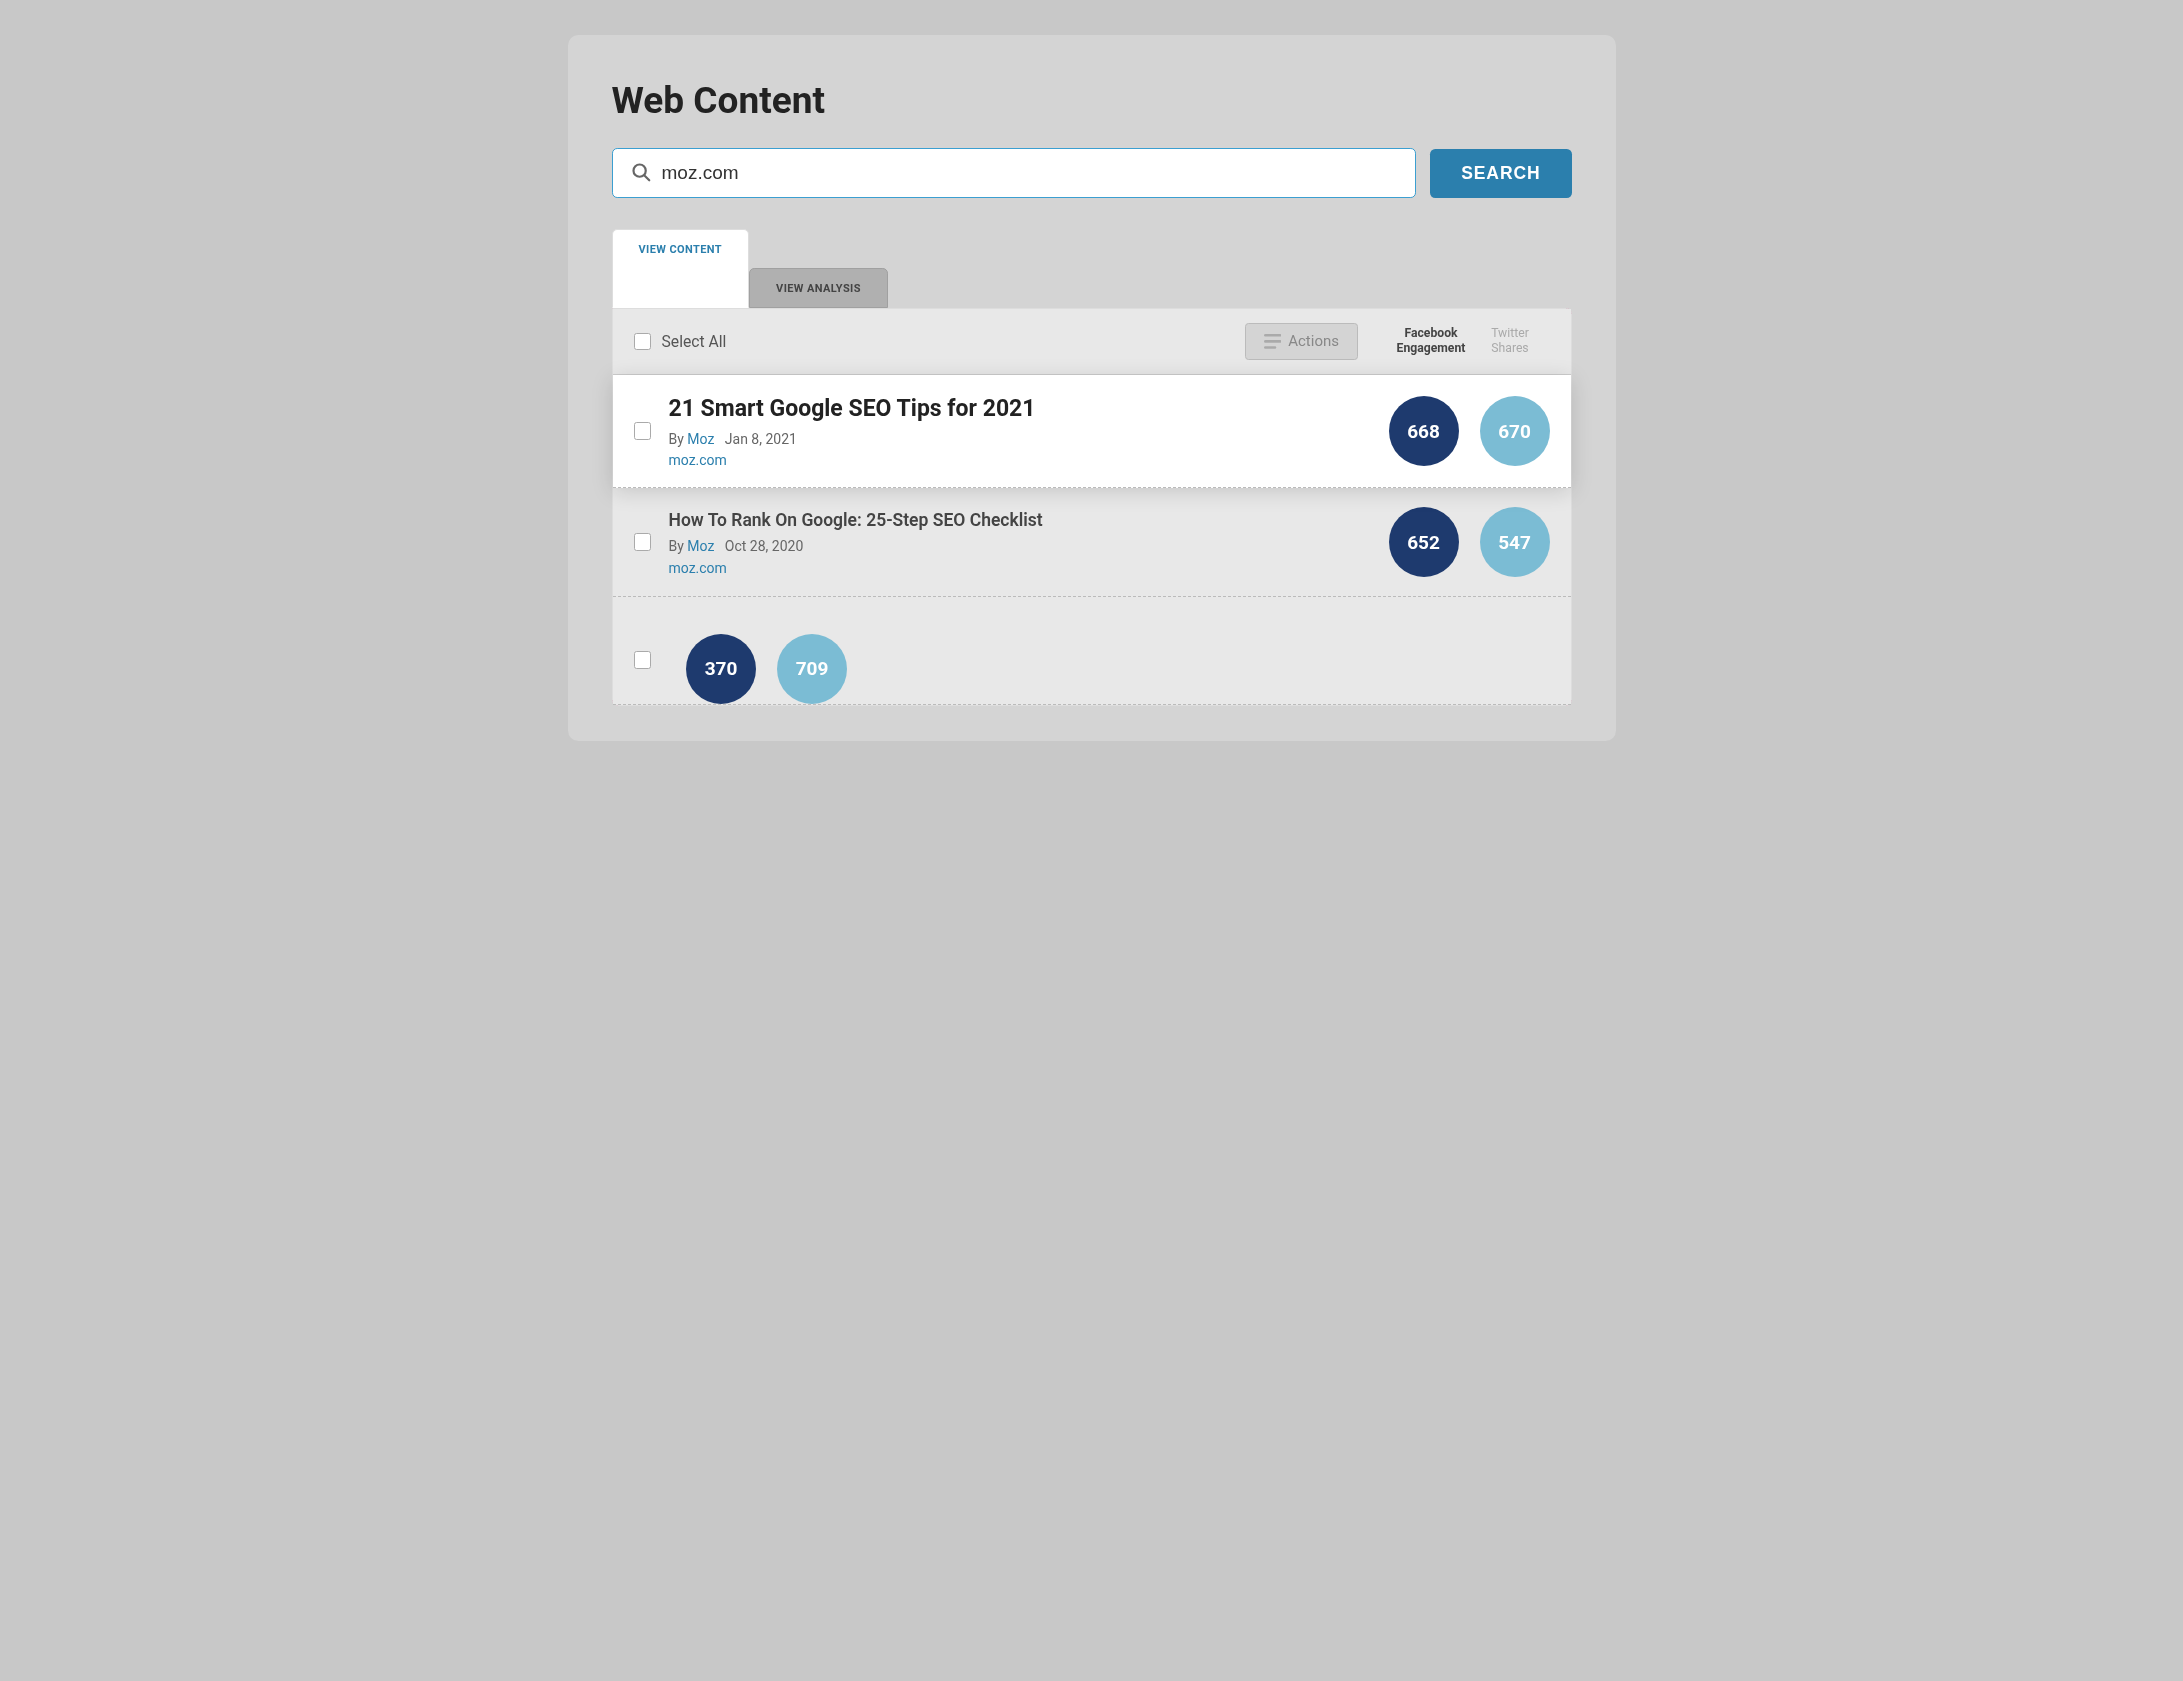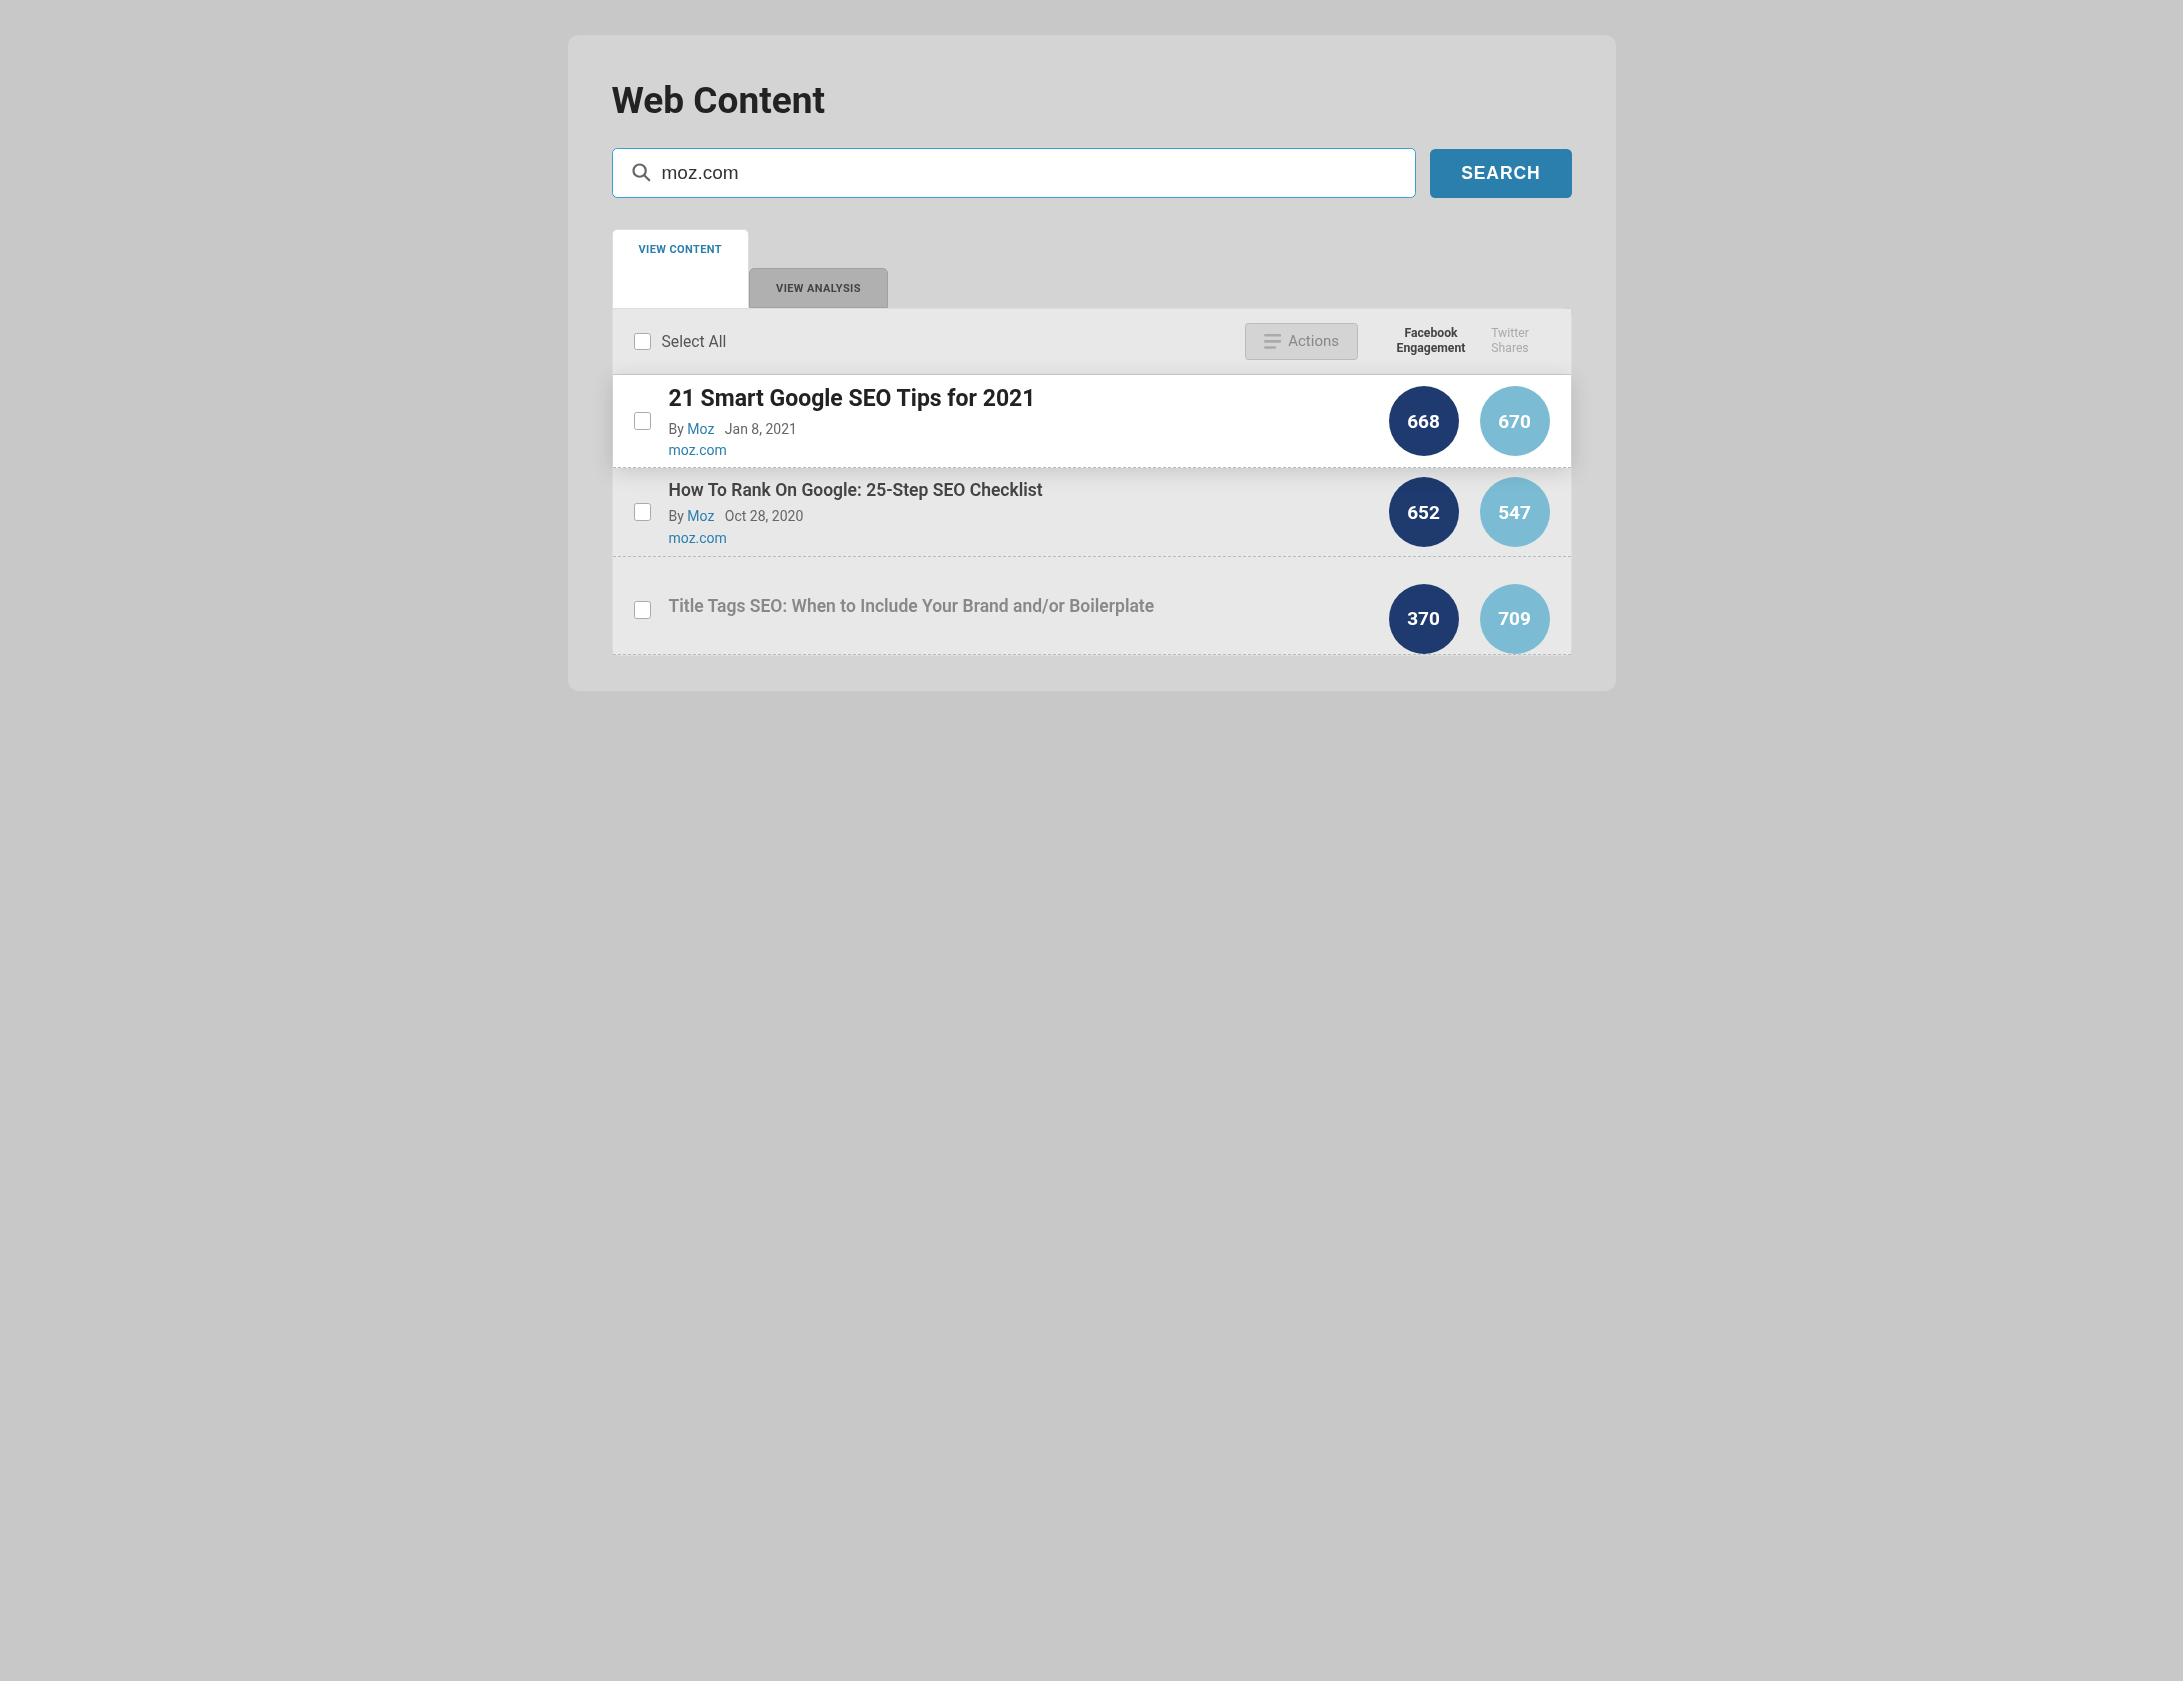--- a/index.html
+++ b/index.html
@@ -141,21 +141,21 @@
     }
 
     
     .articles-list {
       position: relative;
     }
 
     .article-row {
       display: flex;
       align-items: center;
-      padding: 9px 21px;
+      padding: 19px 21px;
       border-bottom: 0.9px dashed #bbb;
       background: #e8e8e8;
       position: relative;
     }
 
     .article-row-highlighted {
       background: #fff;
       box-shadow: 0 3.5px 21px rgba(0,0,0,0.15);
       z-index: 10;
       position: relative;
@@ -336,23 +336,20 @@
           <div class="article-url">moz.com</div>
         </div>
         <div class="article-metrics">
           <div class="metric-circle metric-dark-blue">652</div>
           <div class="metric-circle metric-light-blue">547</div>
         </div>
       </div>
 
       <div class="article-row" style="overflow:hidden; padding-bottom:0; min-height:79px;">
         <div class="article-checkbox"></div>
-        <div class="article-content">
-          <div class="article-title article-title-normal" style="color:#888;">Title Tags SEO: When to Include Your Brand and/or Boilerplate</div>
-        </div>
         <div class="article-metrics">
           <div class="metric-circle metric-dark-blue" style="margin-top:17.5px;">370</div>
           <div class="metric-circle metric-light-blue" style="margin-top:17.5px;">709</div>
         </div>
       </div>
 
     </div>
   </div>
 </div>
 

